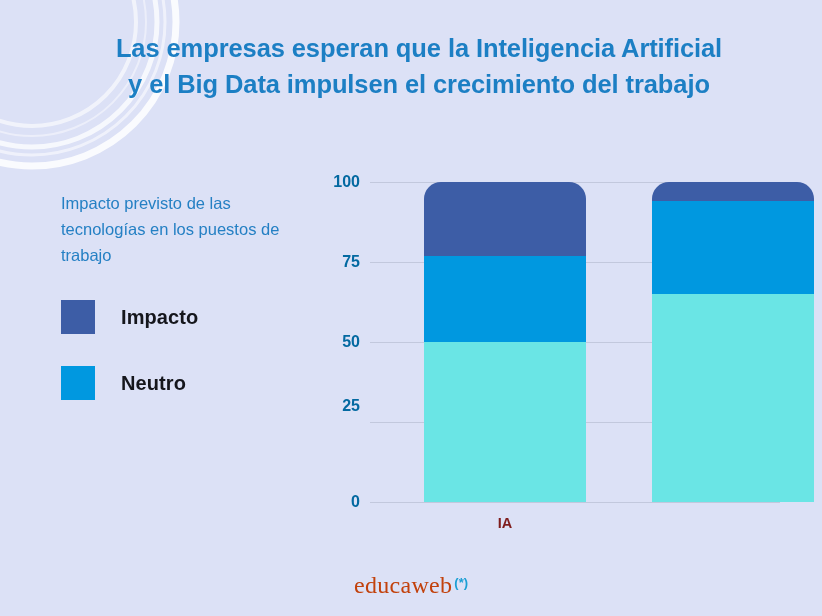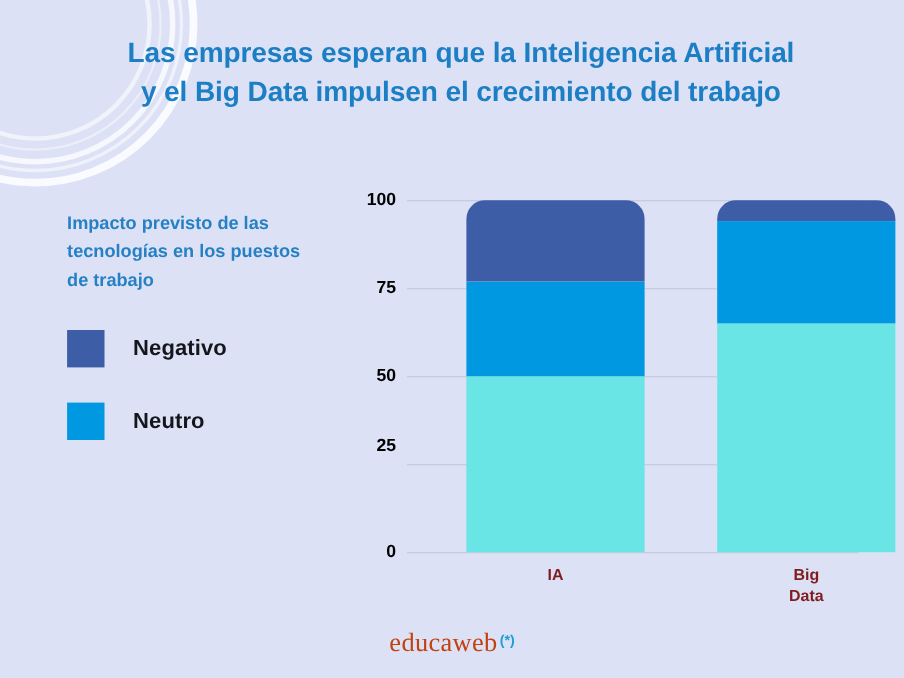--- a/index.html
+++ b/index.html
@@ -45,21 +45,21 @@
   
   #legend-panel {
     position: absolute;
     left: 61px;
     top: 190px;
     width: 230px;
   }
   #legend-heading {
     color: #2580c4;
     font-size: 16.5px;
-    font-weight: bold;
+    font-weight: normal;
     line-height: 26px;
     width: 220px;
   }
   #legend-items {
     margin-top: 28px;
   }
   .legend-item {
     display: flex;
     align-items: center;
     height: 42px;
@@ -101,21 +101,21 @@
     background: #b9bfd4;
     opacity: 0.75;
   }
   .ytick {
     position: absolute;
     right: 420px;
     width: 90px;
     text-align: right;
     font-size: 16px;
     font-weight: bold;
-    color: #000000;
+    color: #0369a1;
     transform: translateY(-50%);
     white-space: nowrap;
   }
   .bar {
     position: absolute;
     bottom: 0;
   }
   .seg {
     position: absolute;
     left: 0;
@@ -172,21 +172,21 @@
 <div id="title-block">
   <div class="title-line">Las empresas esperan que la Inteligencia Artificial</div>
   <div class="title-line">y el Big Data impulsen el crecimiento del trabajo</div>
 </div>
 
 <div id="legend-panel">
   <div id="legend-heading">Impacto previsto de las tecnologías en los puestos de trabajo</div>
   <div id="legend-items">
     <div class="legend-item">
       <span class="legend-swatch" style="background: rgb(61, 93, 166);"></span>
-      <span class="legend-label">Negativo</span>
+      <span class="legend-label">Impacto</span>
     </div>
     <div class="legend-item">
       <span class="legend-swatch" style="background: rgb(0, 152, 224);"></span>
       <span class="legend-label">Neutro</span>
     </div>
   </div>
 </div>
 
 <div id="chart">
   <div id="plot">
@@ -207,22 +207,18 @@
         <div class="seg seg-top" style="background: rgb(61, 93, 166); bottom: 246.4px; height: 73.6px;"></div>
       </div>
       <div class="xlabel" style="left: 54px; width: 162px;">
         <div>IA</div>
       </div>
       <div class="bar" style="left: 282px; width: 162px; height: 320px;">
         <div class="seg" style="background: rgb(106, 229, 229); bottom: 0px; height: 208px;"></div>
         <div class="seg" style="background: rgb(0, 152, 224); bottom: 208px; height: 92.8px;"></div>
         <div class="seg seg-top" style="background: rgb(61, 93, 166); bottom: 300.8px; height: 19.2px;"></div>
       </div>
-      <div class="xlabel" style="left: 282px; width: 162px;">
-        <div>Big</div>
-        <div>Data</div>
-      </div>
     </div>
 </div>
 
 <div id="footer-logo">
   <span id="logo-word">educaweb</span><span id="logo-mark">(*)</span>
 </div>
 
 </body></html>

